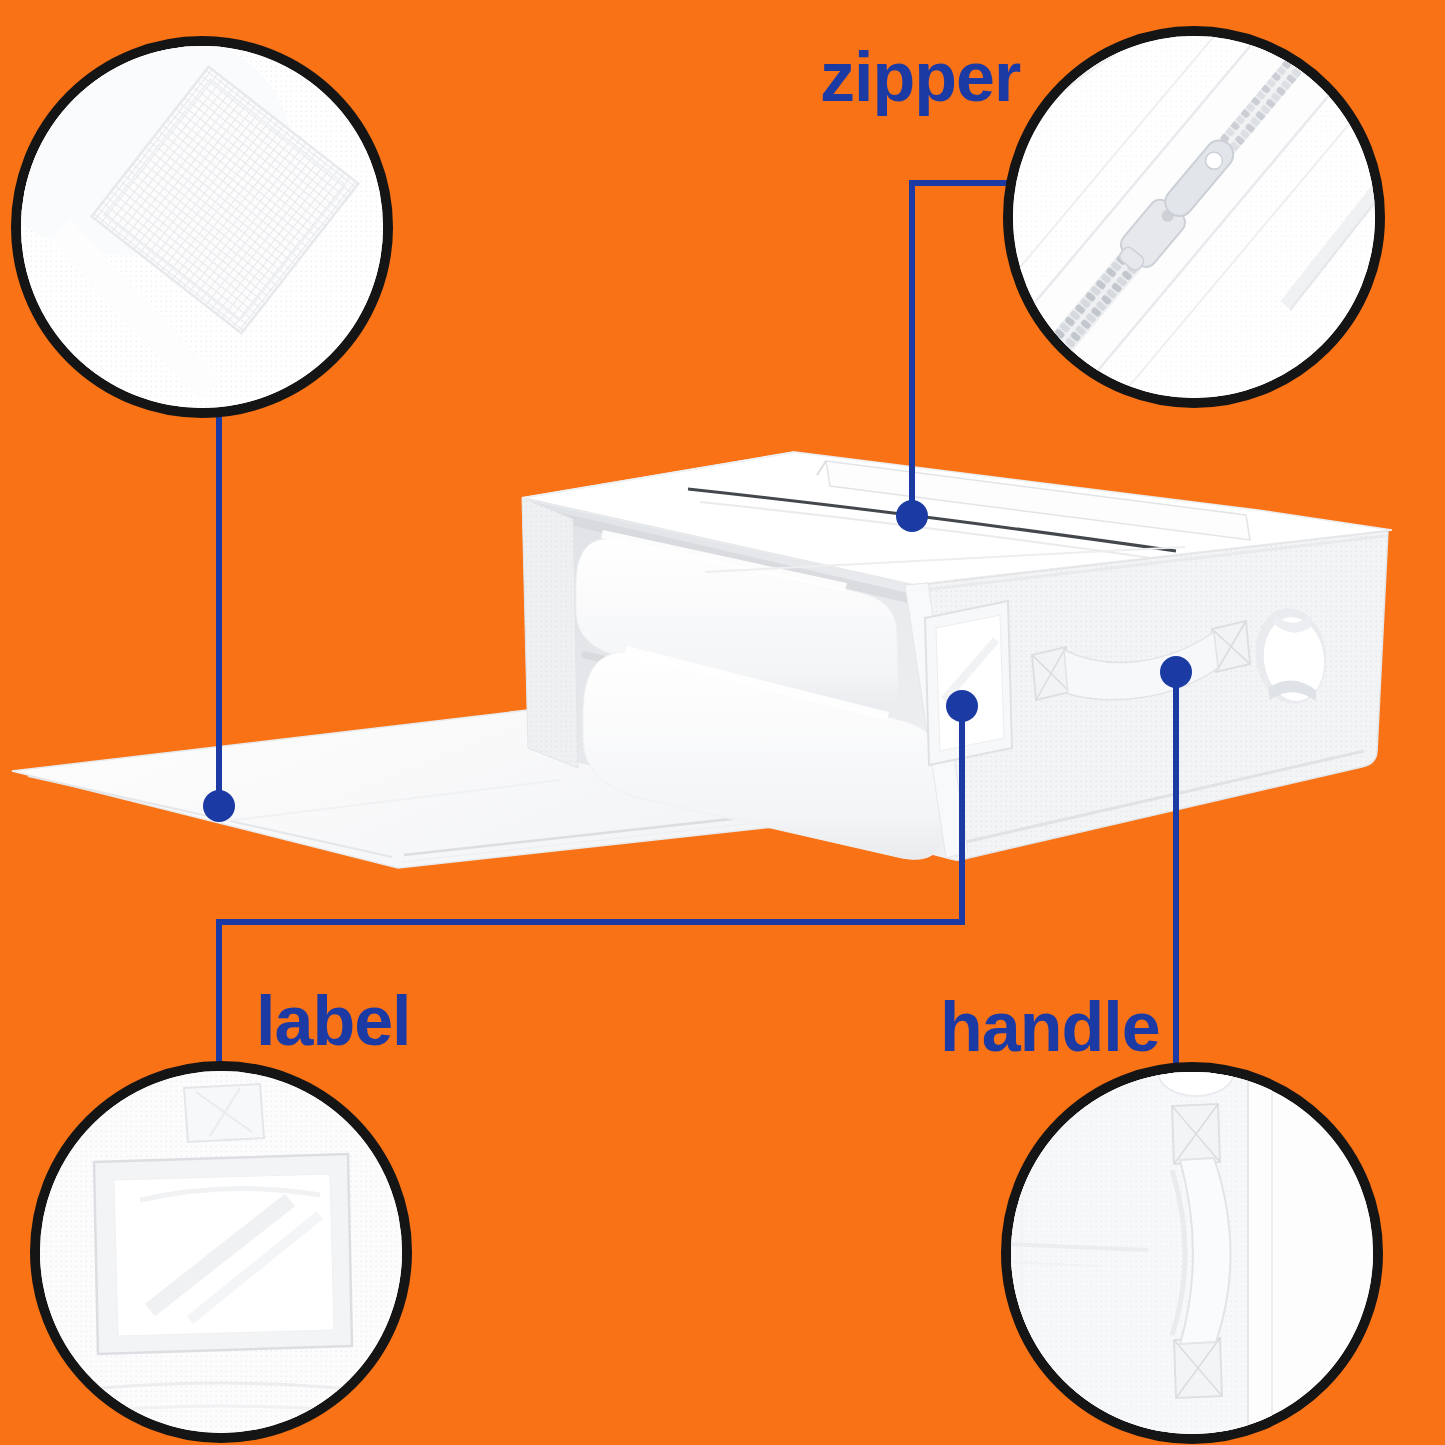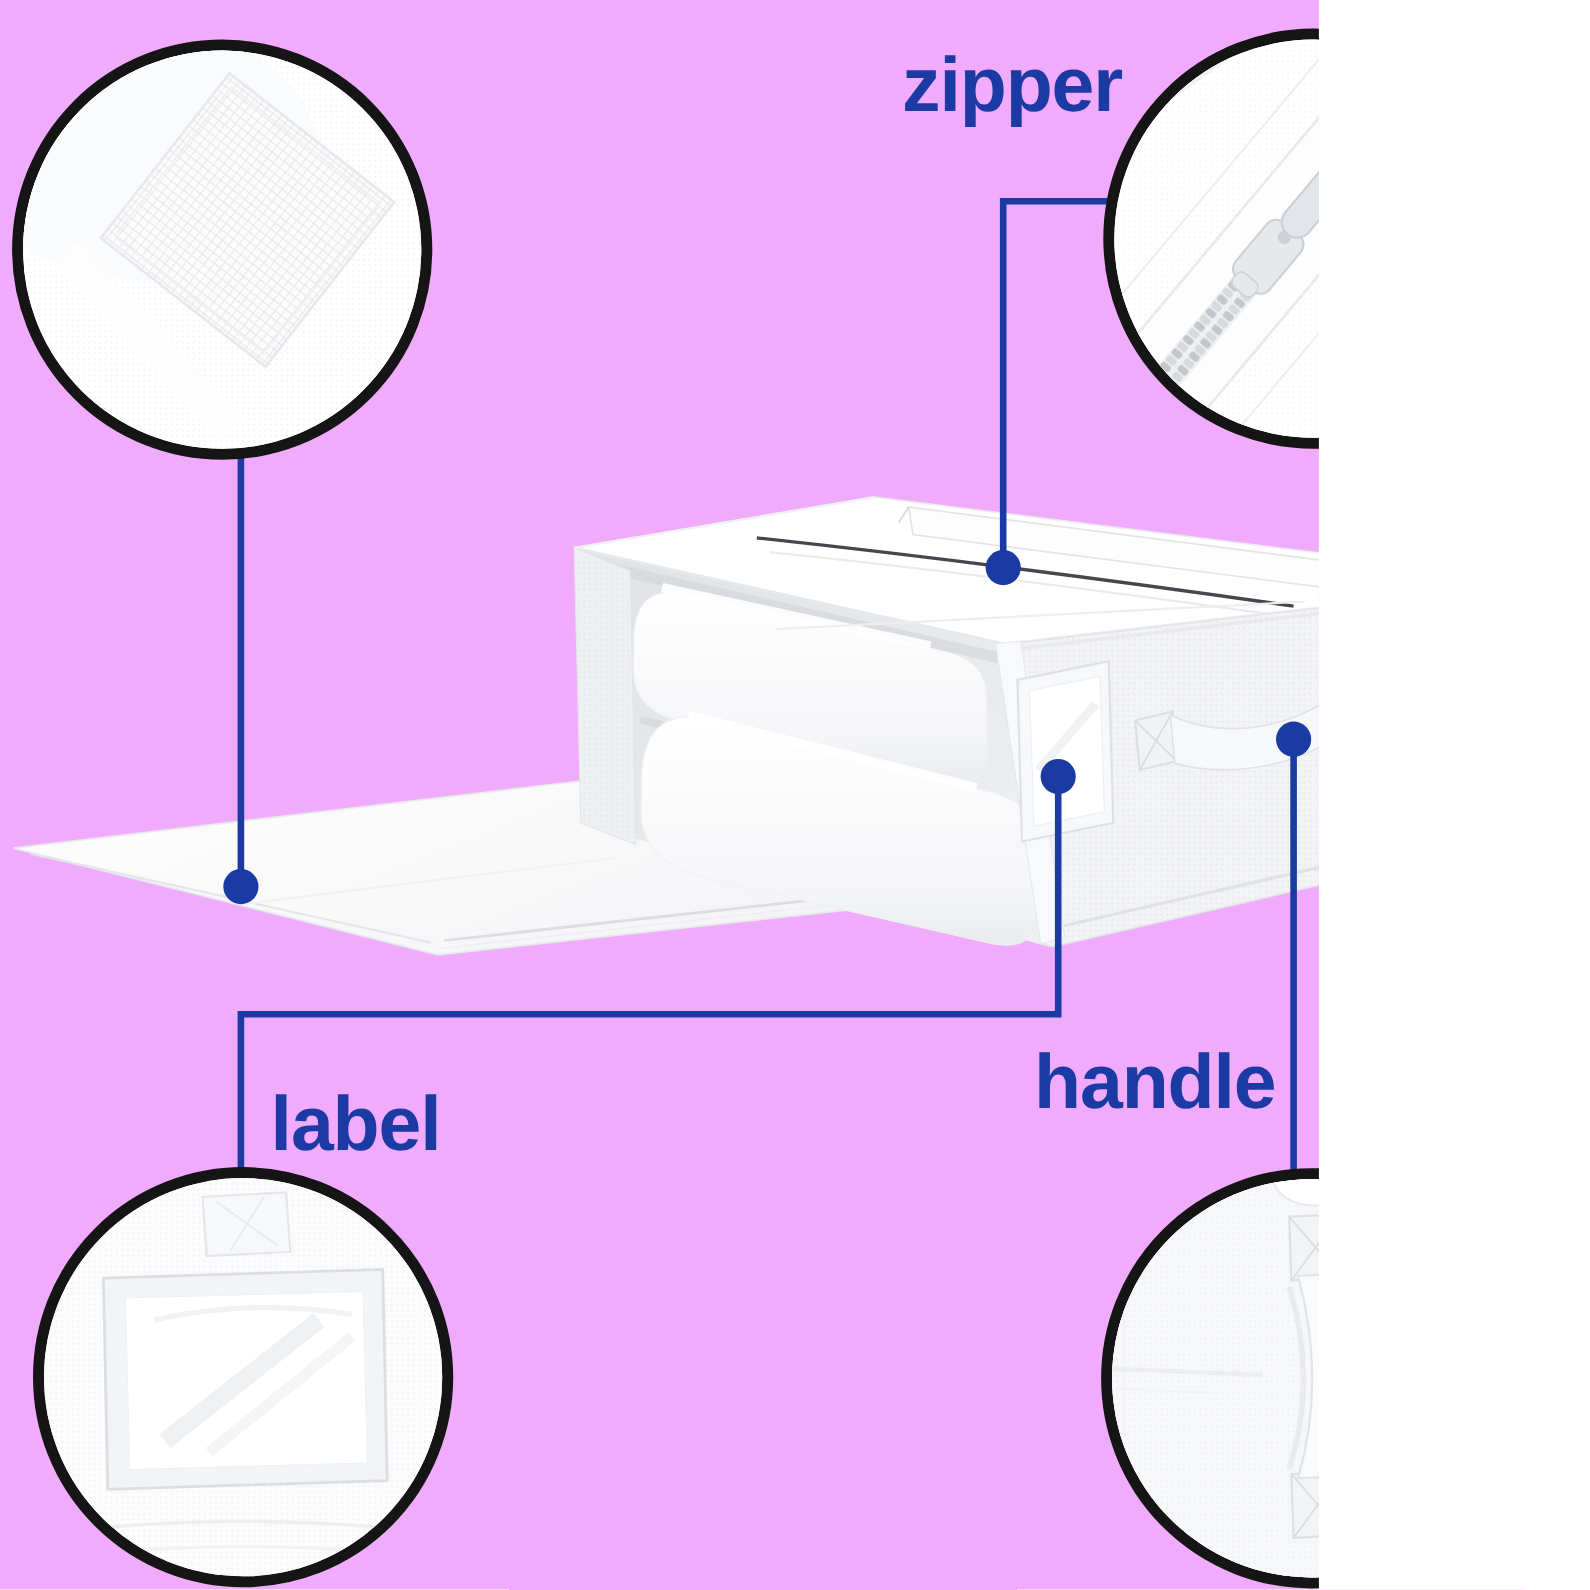--- a/index.html
+++ b/index.html
@@ -1,37 +1,37 @@
 <!DOCTYPE html>
 <html><head>
 <meta charset="utf-8">
 <style>
   html,body{margin:0;padding:0;background:#ffffff;}
   .stage{
     position:relative;
-    width:1199px;height:1445px;
-    background:#f0abfc;
+    width:1445px;height:1445px;
+    background:#f97316;
     overflow:hidden;
     font-family:"Liberation Sans",sans-serif;
   }
   .stage svg{position:absolute;left:0;top:0;}
   .callout{
     position:absolute;
     font-weight:bold;
     font-size:70px;
     line-height:1;
     letter-spacing:-1px;
     color:#1c3aa3;
     white-space:nowrap;
     user-select:none;
   }
   .callout-zipper{left:820px;top:42px;}
   .callout-velcro{left:250px;top:404px;}
-  .callout-label{left:246px;top:986px;}
-  .callout-handle{left:940px;top:948px;}
+  .callout-label{left:256px;top:986px;}
+  .callout-handle{left:940px;top:992px;}
 </style>
 </head>
 <body>
 
 <div class="stage">
 
 <svg width="1445" height="1445" viewBox="0 0 1445 1445">
   <defs>
     <pattern id="dots" width="5" height="5" patternUnits="userSpaceOnUse">
       <circle cx="1.2" cy="1.2" r="0.8" fill="#e1e3e7"></circle>

